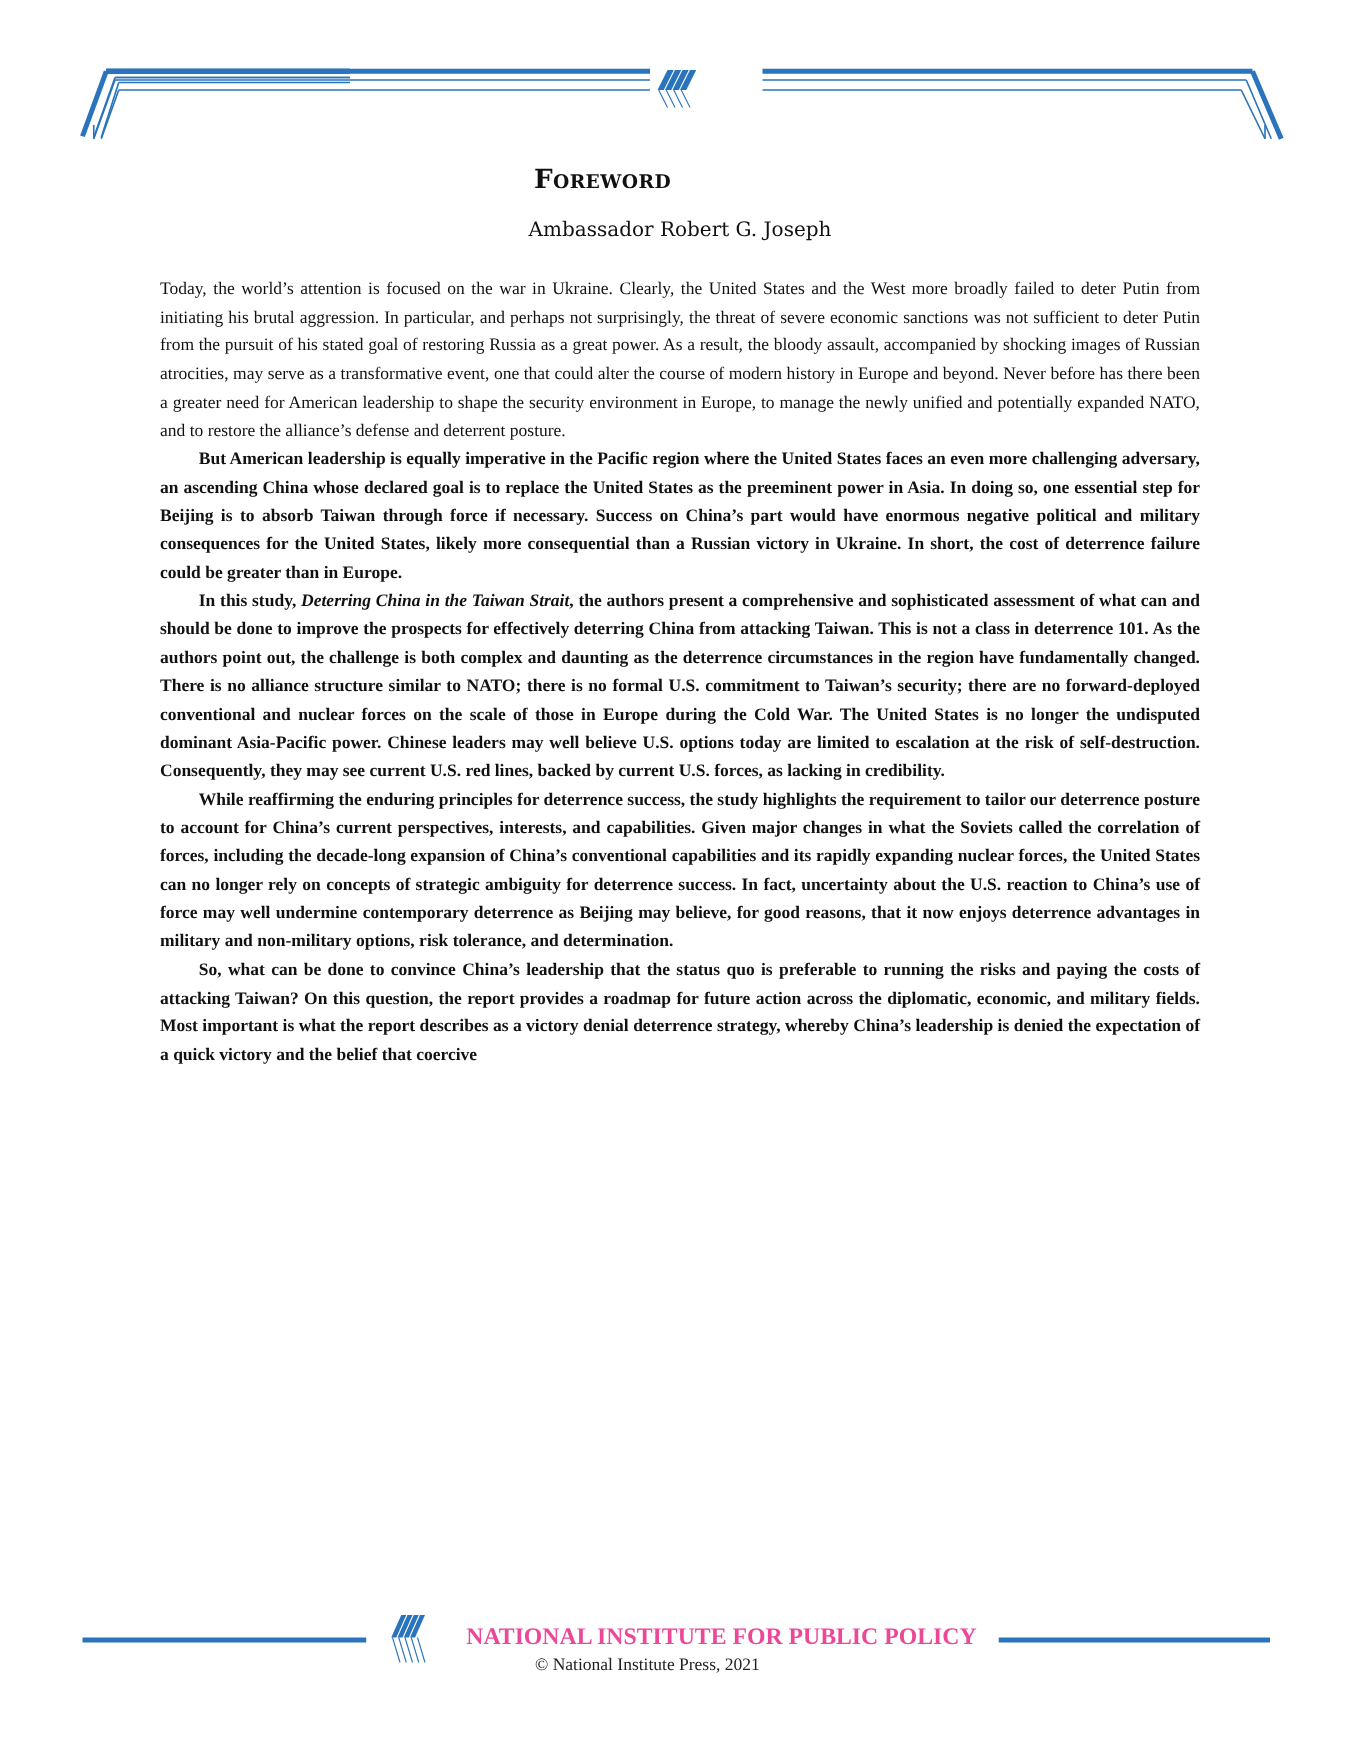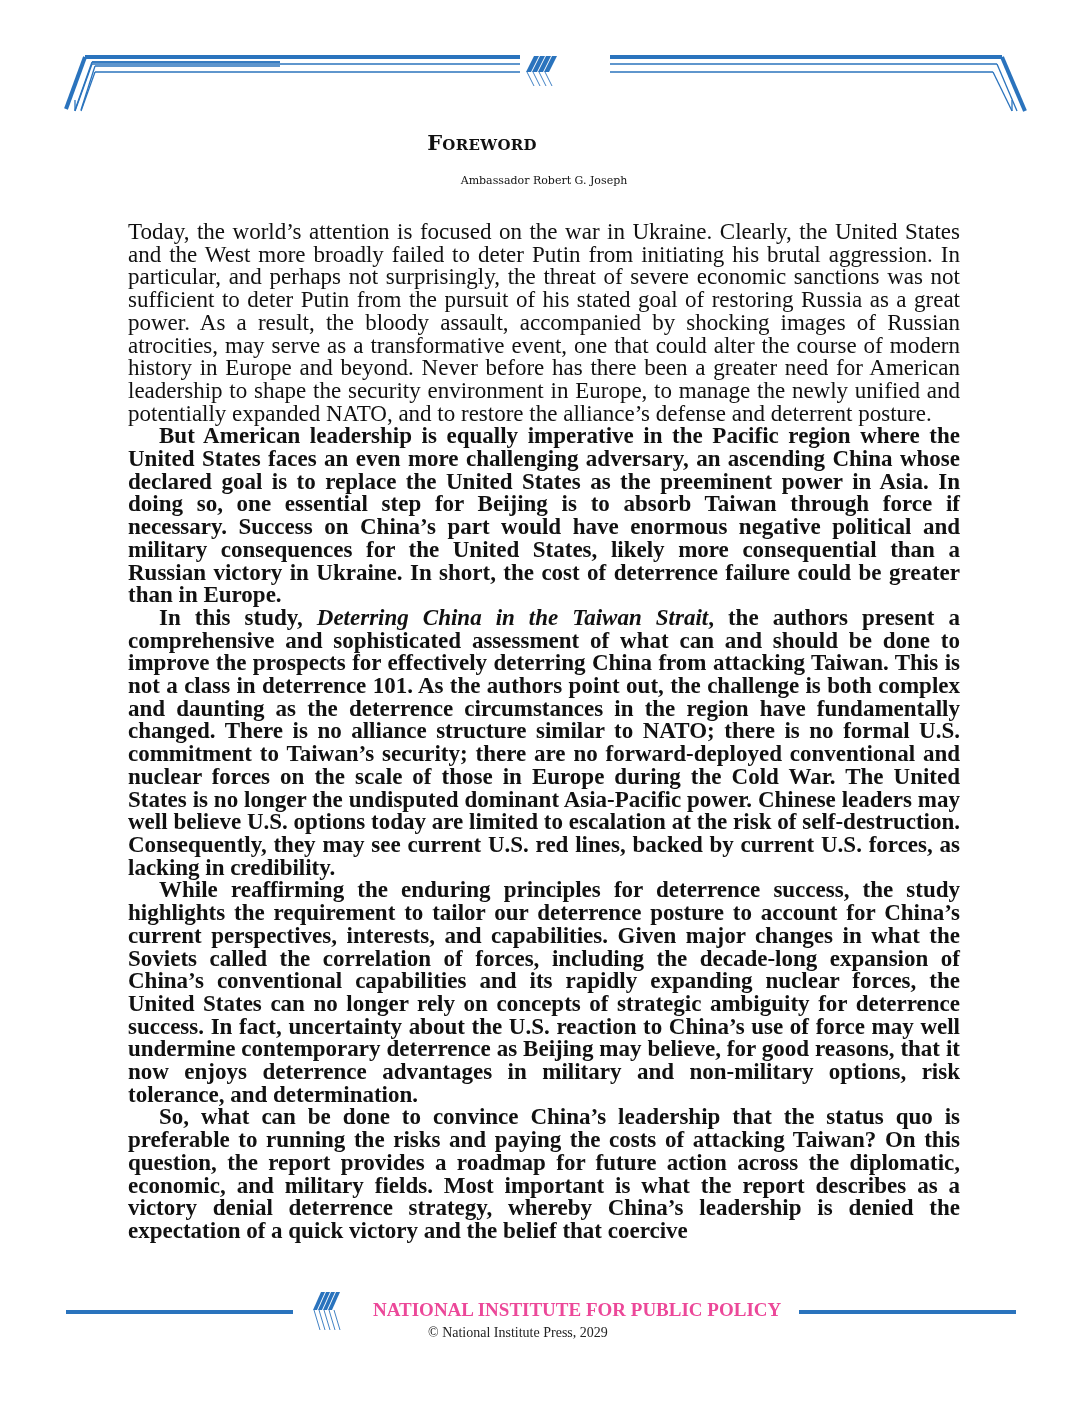--- a/index.html
+++ b/index.html
@@ -5,25 +5,25 @@
   html, body { margin: 0; padding: 0; background: #ffffff; }
   body { width: 1088px; height: 1408px; position: relative; overflow: hidden; }
   .ornament { position: absolute; left: 0; top: 0; width: 1088px; height: 130px; }
   .title {
     position: absolute; top: 130px; left: 0; width: 964px; text-align: center;
     font-family: "DejaVu Serif", serif; font-weight: bold; font-size: 21px;
     color: #111; font-variant: small-caps; letter-spacing: 0.3px;
   }
   .author {
     position: absolute; top: 174px; left: 0; width: 1088px; text-align: center;
-    font-family: "DejaVu Serif", serif; font-size: 11px; color: #111;
+    font-family: "DejaVu Serif", serif; font-size: 16px; color: #111;
   }
   .body-text {
     position: absolute; left: 128px; top: 221px; width: 832px;
-    font-family: "Liberation Serif", serif; font-size: 23px; line-height: 22.7px;
+    font-family: "Liberation Serif", serif; font-size: 14px; line-height: 22.7px;
     color: #111; text-align: justify;
   }
   .body-text p { margin: 0; }
   .body-text p.indent { text-indent: 31px; font-weight: bold; }
   .body-text em { font-style: italic; }
   .footer { position: absolute; left: 0; top: 1280px; width: 1088px; height: 80px; }
   .footer-org {
     position: absolute; top: 1299px; left: 373px;
     font-family: "Liberation Serif", serif; font-weight: bold; font-size: 19px;
     color: #ec4899; letter-spacing: 0px; white-space: nowrap;
@@ -104,13 +104,13 @@
     <g stroke="#2a73bd" stroke-width="0.9">
       <line x1="314" y1="1310" x2="320" y2="1330"></line>
       <line x1="319" y1="1310" x2="325" y2="1330"></line>
       <line x1="324" y1="1310" x2="330" y2="1330"></line>
       <line x1="329" y1="1310" x2="335" y2="1330"></line>
       <line x1="334" y1="1310" x2="340" y2="1330"></line>
     </g>
   </g>
 </svg>
 <div class="footer-org">NATIONAL INSTITUTE FOR PUBLIC POLICY</div>
-<div class="footer-copy">© National Institute Press, 2029</div>
+<div class="footer-copy">© National Institute Press, 2021</div>
 
 </body></html>

